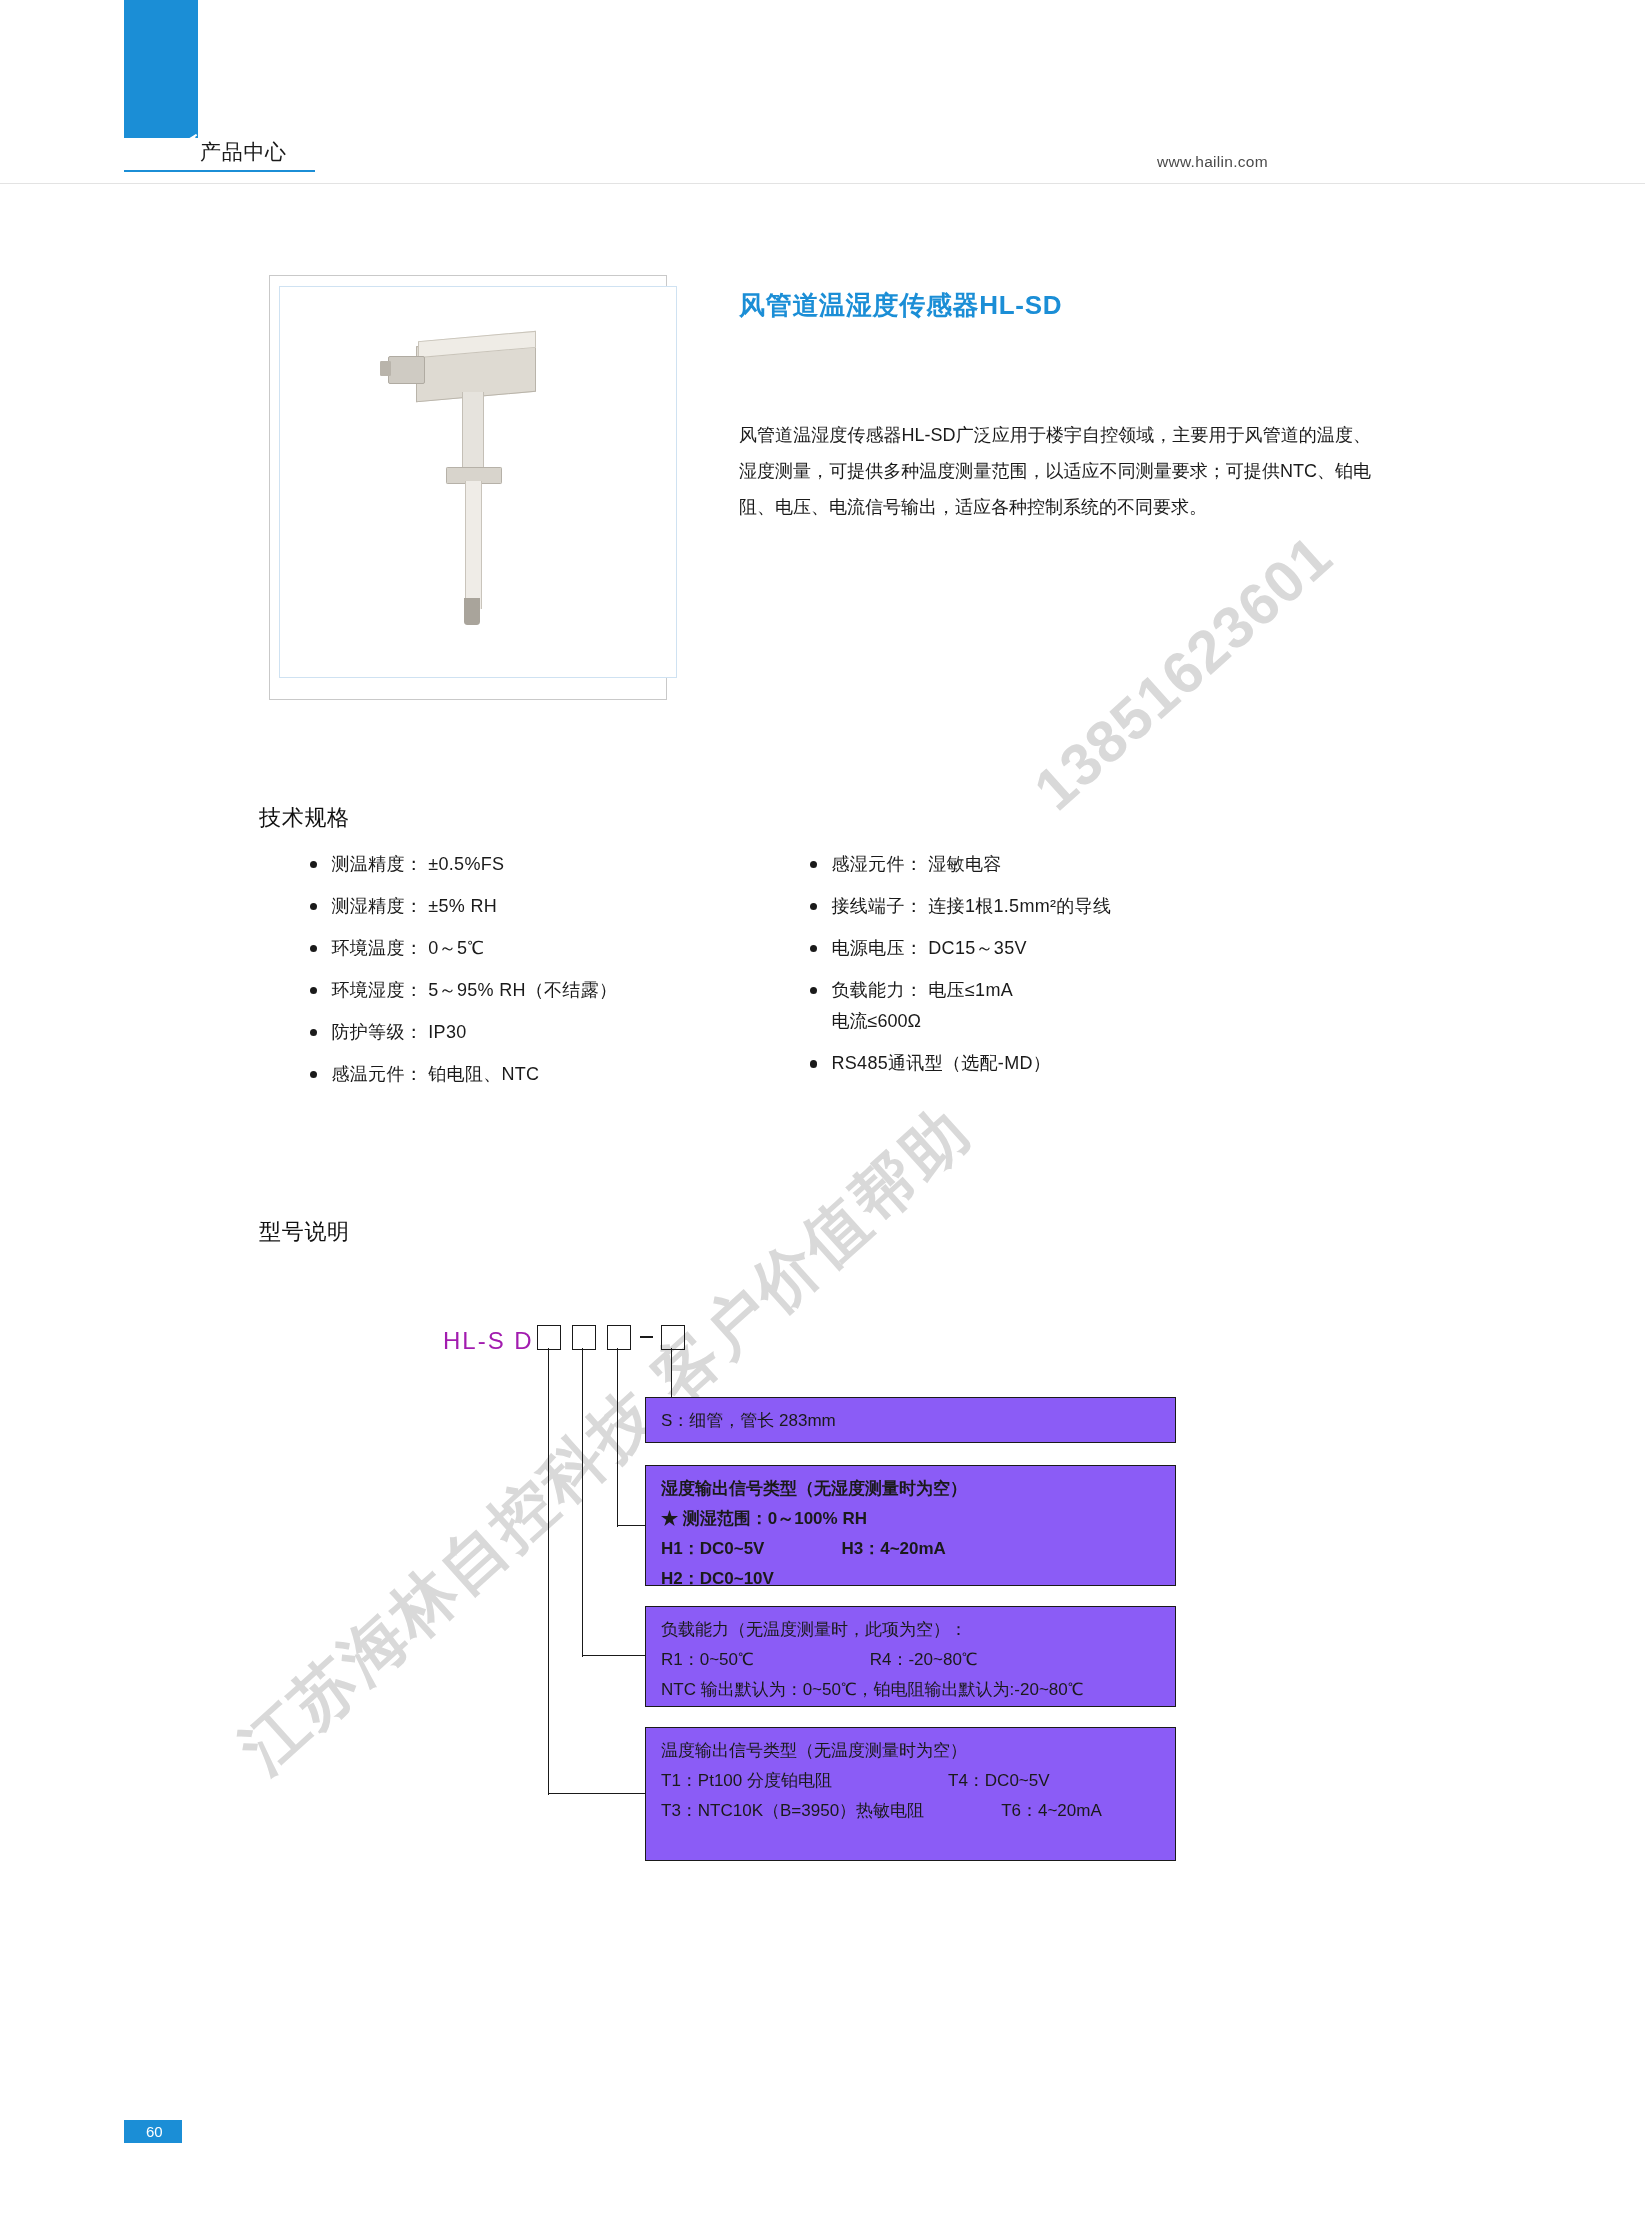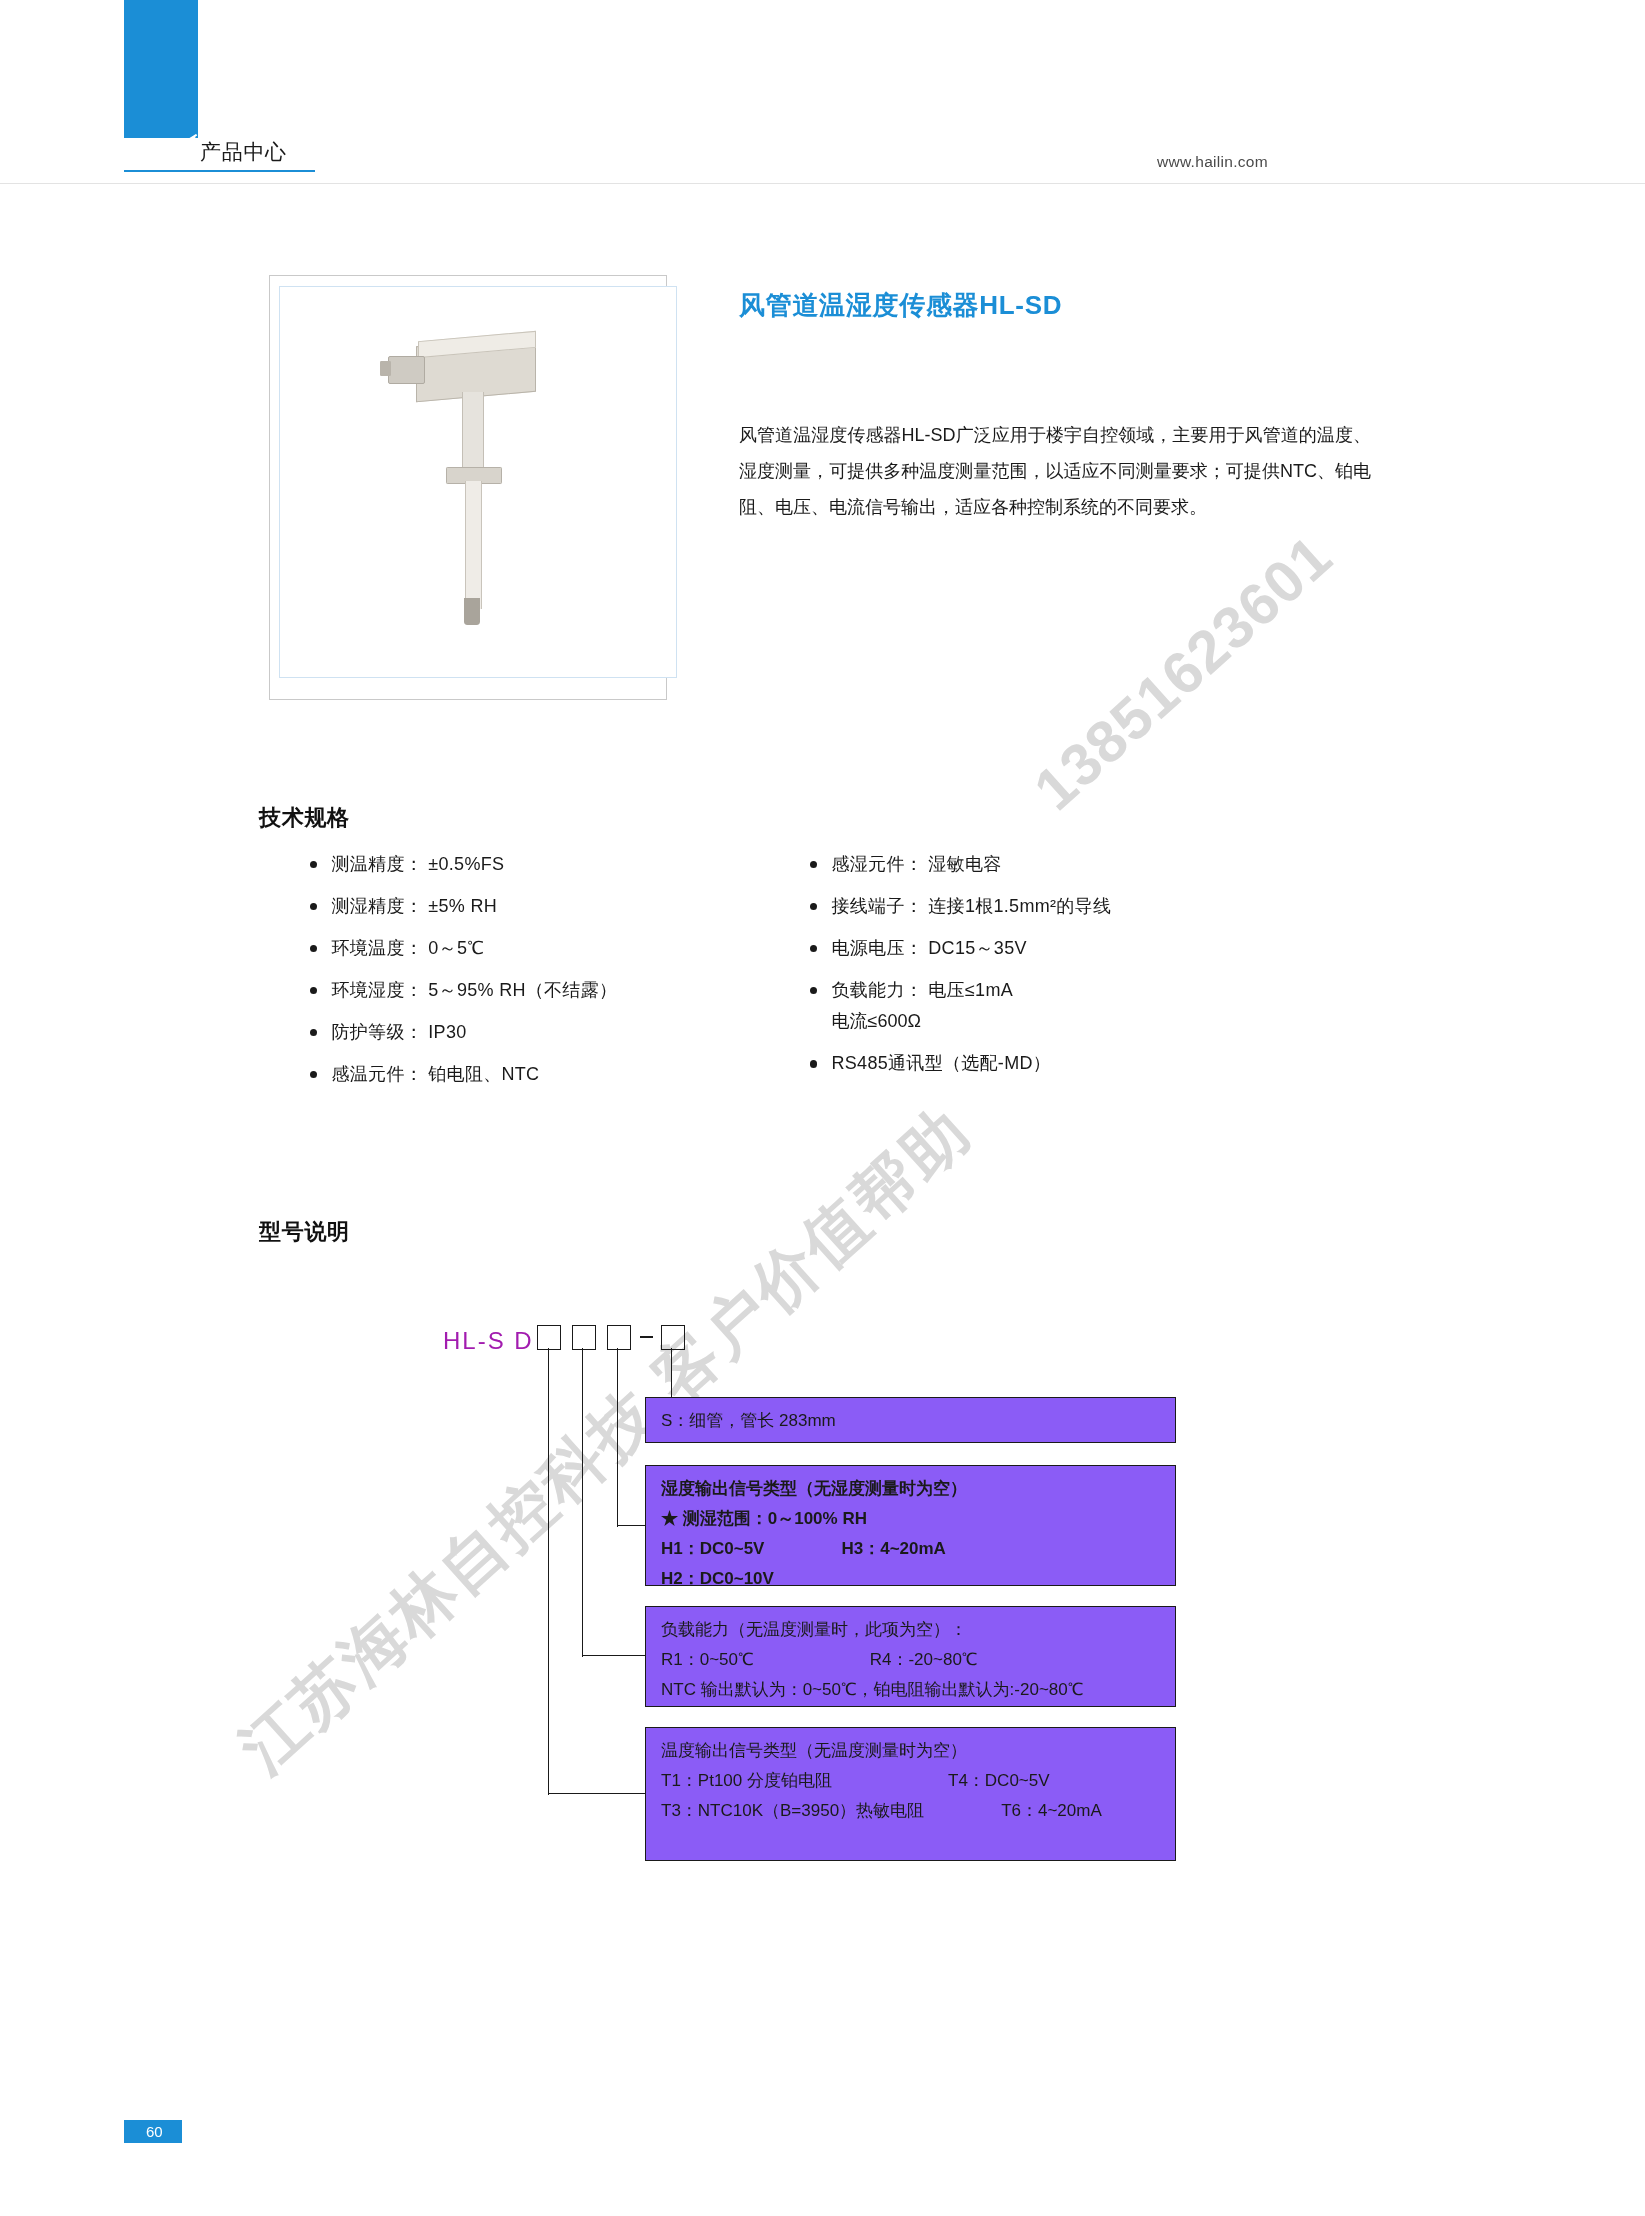--- a/index.html
+++ b/index.html
@@ -183,21 +183,21 @@
     left: 222px; top: 1727px;
     font-size: 64px;
     transform: rotate(-42deg);
     letter-spacing: 2.7px;
   }
 
   
   .section-heading {
     position: absolute;
     font-size: 22px;
-    font-weight: bold;
+    font-weight: normal;
     color: #111;
     letter-spacing: 0.7px;
   }
   #spec-heading { left: 259px; top: 803px; }
   #model-heading { left: 259px; top: 1217px; }
 
   
   .spec-col {
     position: absolute;
     font-size: 18px;

